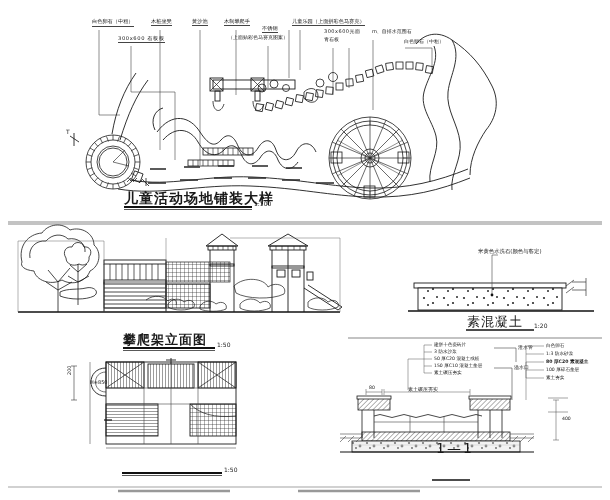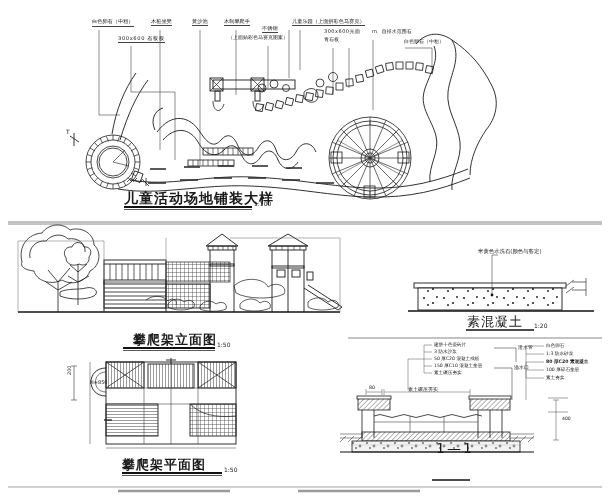--- a/index.html
+++ b/index.html
@@ -619,25 +619,23 @@
   <div style="position:absolute;left:372px;top:28px;font-size:5px;">m、自排水范围石</div>
   <div style="position:absolute;left:404px;top:38px;font-size:5px;">白色卵石（中粗）</div>
 
   <div style="position:absolute;left:66px;top:128px;font-size:6px;">T</div>
 
   <div style="position:absolute;left:124px;top:190px;font-size:14px;
               font-weight:bold;letter-spacing:1px;">儿童活动场地铺装大样</div>
   <div style="position:absolute;left:254px;top:200px;font-size:6px;">1:100</div>
 
   <div style="position:absolute;left:123px;top:331px;font-size:13px;
-              font-weight:bold;letter-spacing:1px;margin-left:10px;">攀爬架立面图</div>
+              font-weight:bold;letter-spacing:1px;">攀爬架立面图</div>
   <div style="position:absolute;left:217px;top:341px;font-size:6px;">1:50</div>
 
-  <div style="position:absolute;left:122px;top:456px;font-size:13px;
-              font-weight:bold;letter-spacing:1px;">攀爬架平面图</div>
   <div style="position:absolute;left:224px;top:466px;font-size:6px;">1:50</div>
 
   <div style="position:absolute;left:467px;top:313px;font-size:13px;
               letter-spacing:1px;">素混凝土</div>
   <div style="position:absolute;left:534px;top:322px;font-size:6px;">1:20</div>
 
   <div style="position:absolute;left:478px;top:248px;font-size:5.4px;">米黄色水洗石(颜色与客定)</div>
 
   <div style="position:absolute;left:434px;top:342px;font-size:4.6px;">建拼十色瓷砖片</div>
   <div style="position:absolute;left:434px;top:349px;font-size:4.6px;">3 防水沙浆</div>

